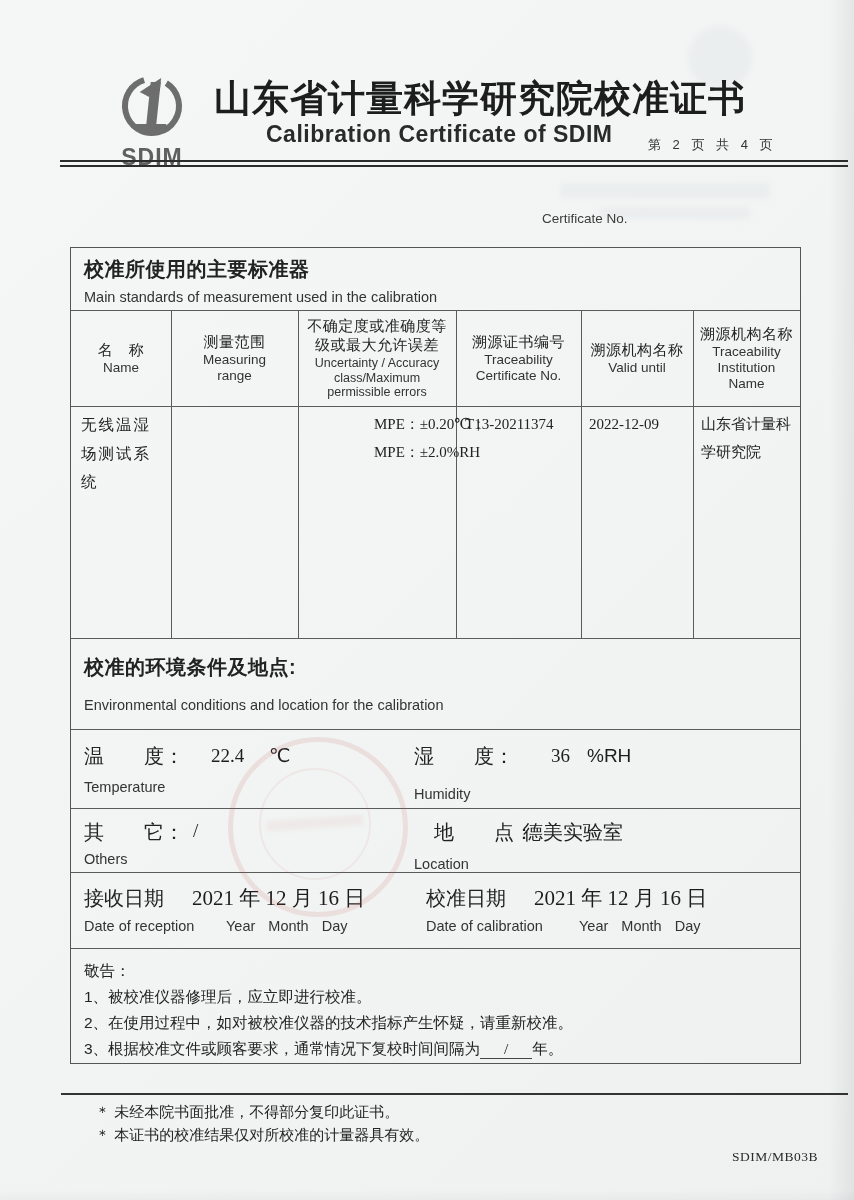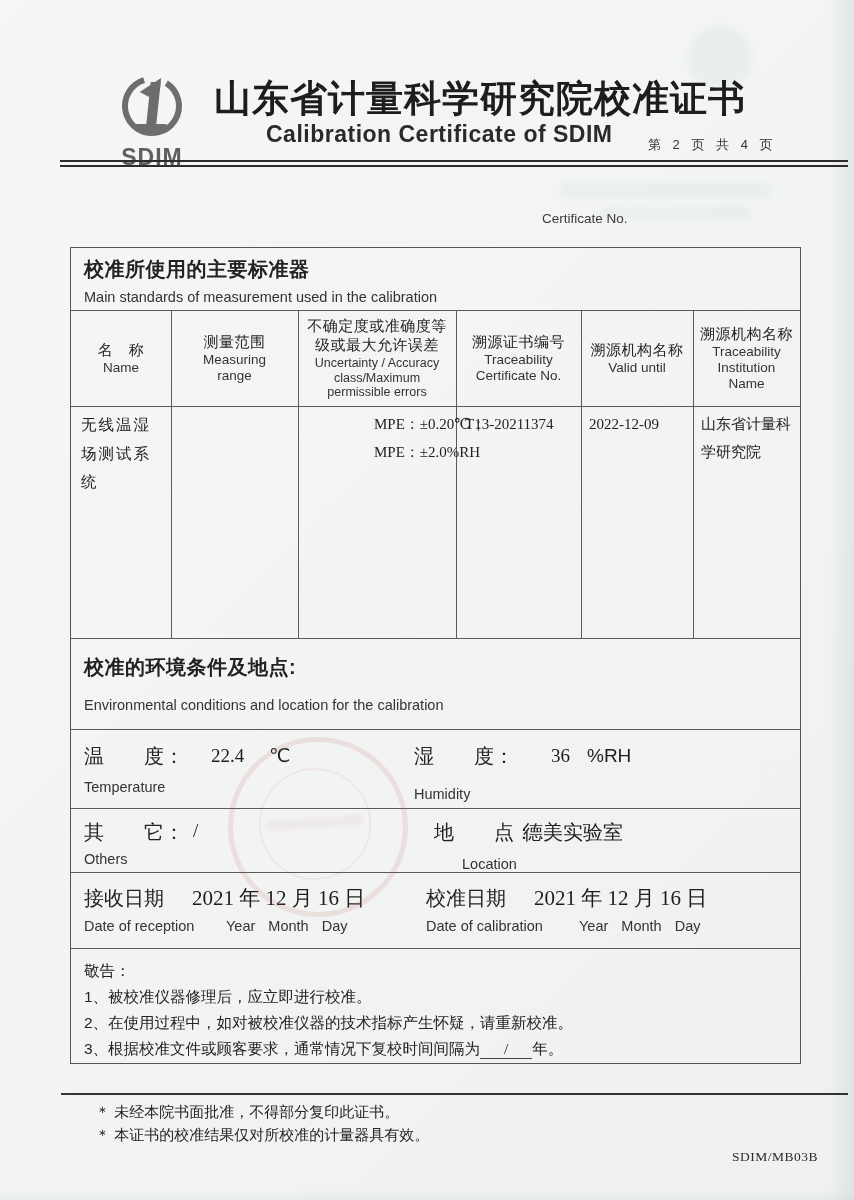--- a/index.html
+++ b/index.html
@@ -172,21 +172,21 @@
     <div class="abs env-en" style="left:343px;top:538px;">Humidity</div>
 
     <div class="hline" style="top:560px;"></div>
 
     <div class="abs env-label" style="left:13px;top:571px;">其　　它：</div>
     <div class="abs env-value serif" style="left:122px;top:572px;">/</div>
     <div class="abs env-en" style="left:13px;top:603px;">Others</div>
 
     <div class="abs env-label" style="left:343px;top:571px;margin-left:20px;">地　　点：</div>
     <div class="abs env-label" style="left:452px;top:571px;font-weight:400;text-align:center;">德美实验室</div>
-    <div class="abs env-en" style="left:343px;top:608px;margin-left:48px;">Location</div>
+    <div class="abs env-en" style="left:343px;top:608px;">Location</div>
 
     <div class="hline" style="top:624px;"></div>
 
     <div class="abs date-row" style="left:13px;top:636px;">
       <span class="date-label">接收日期</span>
       <span class="date-value serif">2021 年 12 月 16 日</span>
     </div>
     <div class="abs env-en" style="left:13px;top:670px;">Date of reception</div>
     <div class="abs date-units" style="left:155px;top:670px;">Year Month Day</div>
 

